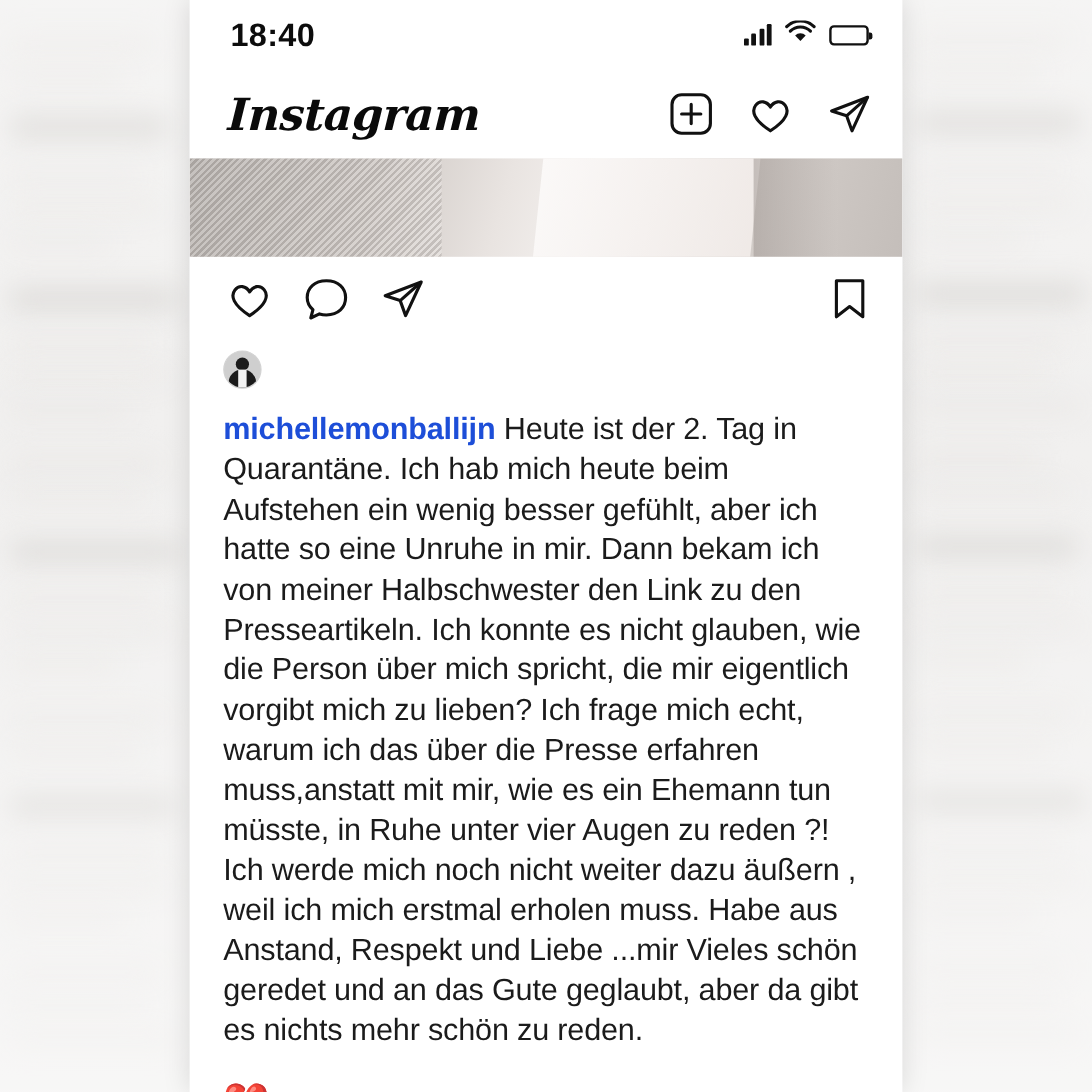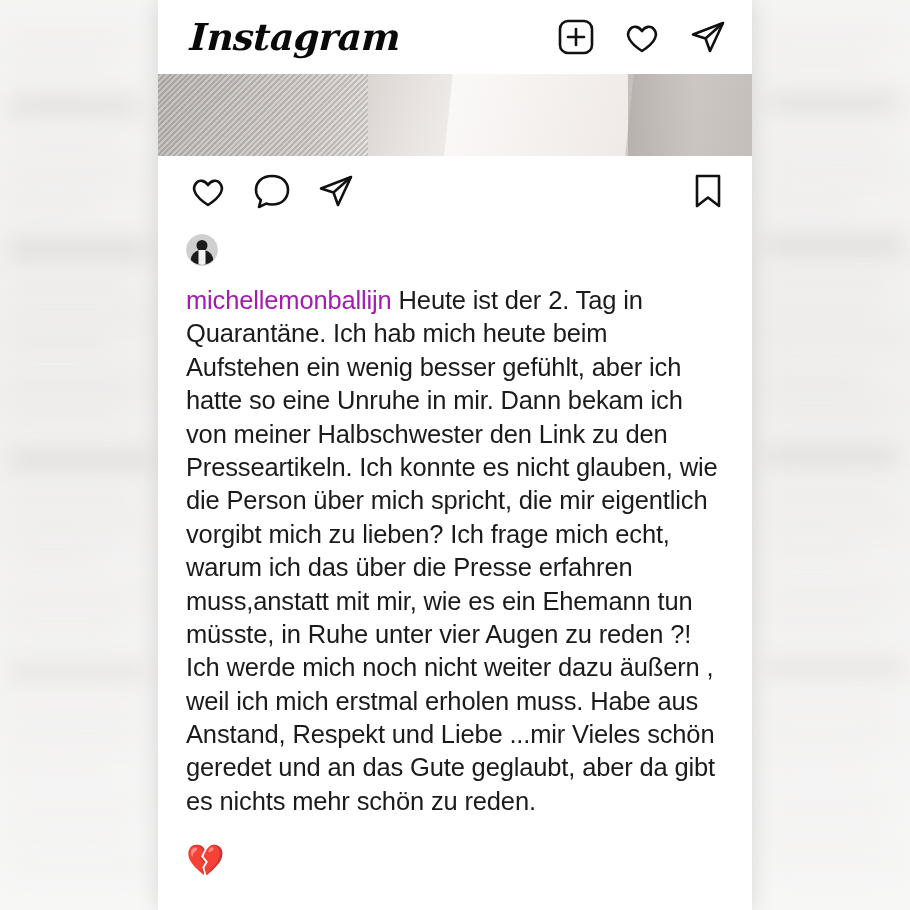--- a/index.html
+++ b/index.html
@@ -207,21 +207,21 @@
   .likes-text b { font-weight: bold; }
 
   
   .caption {
     padding: 18px 28px 0 28px;
     font-size: 25.5px;
     line-height: 1.31;
     color: #1b1b1b;
     letter-spacing: -0.15px;
   }
-  .caption .user { font-weight: normal; color: #a21caf; text-align: right; }
+  .caption .user { font-weight: bold; color: #1d4ed8; text-align: right; }
   .emoji-line {
     padding: 26px 28px 0 28px;
     font-size: 31px;
     line-height: 1.1;
   }
 </style>
 </head>
 <body>
 
 <div class="bg-blur">
@@ -274,20 +274,39 @@
   <div class="blob light" style="left:764px; top:728px; width:134px; height:12px;"></div>
   <div class="blob light" style="left:764px; top:756px; width:98px;  height:12px;"></div>
   <div class="blob light" style="left:764px; top:800px; width:124px; height:12px;"></div>
   <div class="blob light" style="left:764px; top:828px; width:116px; height:12px;"></div>
   <div class="blob light" style="left:764px; top:856px; width:136px; height:12px;"></div>
   <div class="vignette"></div>
 </div>
 
 <div class="phone">
 
+  <div class="statusbar">
+    <div class="clock">18:40</div>
+    <div class="status-icons">
+      <span class="bars">
+          <i></i>
+          <i></i>
+          <i></i>
+          <i></i>
+        </span>
+      <span>
+        <svg width="26" height="20" viewBox="0 0 26 20">
+          <path d="M13 17.2 L8.6 12.6 a6.2 6.2 0 0 1 8.8 0 Z" fill="#111"></path>
+          <path d="M4.6 9.0 a11.8 11.8 0 0 1 16.8 0" stroke="#111" stroke-width="2.6" fill="none" stroke-linecap="round"></path>
+          <path d="M1.6 5.2 a16.2 16.2 0 0 1 22.8 0" stroke="#111" stroke-width="2.6" fill="none" stroke-linecap="round"></path>
+        </svg>
+      </span>
+      <span class="battery"><span class="fill" style="width:82%"></span></span>
+    </div>
+  </div>
 
   <div class="ig-header">
     <div class="ig-logo">Instagram</div>
     <div class="header-actions">
       <span class="hdr-ico">
         <svg viewBox="0 0 40 40">
           <rect x="4" y="4" width="32" height="32" rx="8" fill="none" stroke="#111" stroke-width="2.6"></rect>
           <line x1="20" y1="12" x2="20" y2="28" stroke="#111" stroke-width="2.6" stroke-linecap="round"></line>
           <line x1="12" y1="20" x2="28" y2="20" stroke="#111" stroke-width="2.6" stroke-linecap="round"></line>
         </svg>

